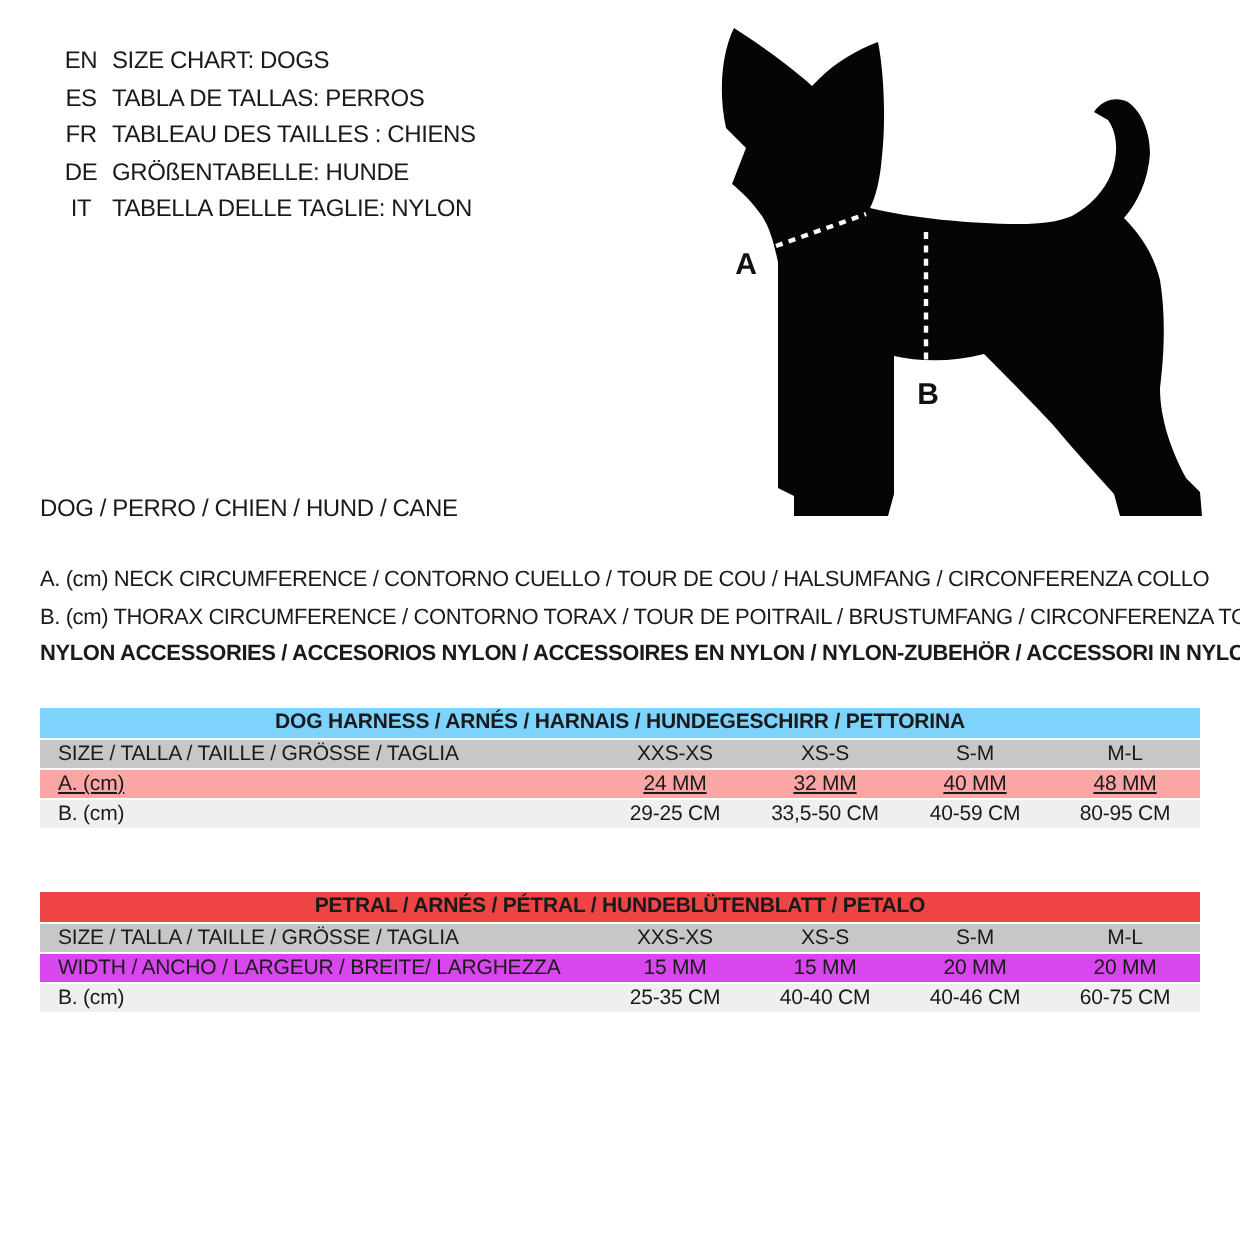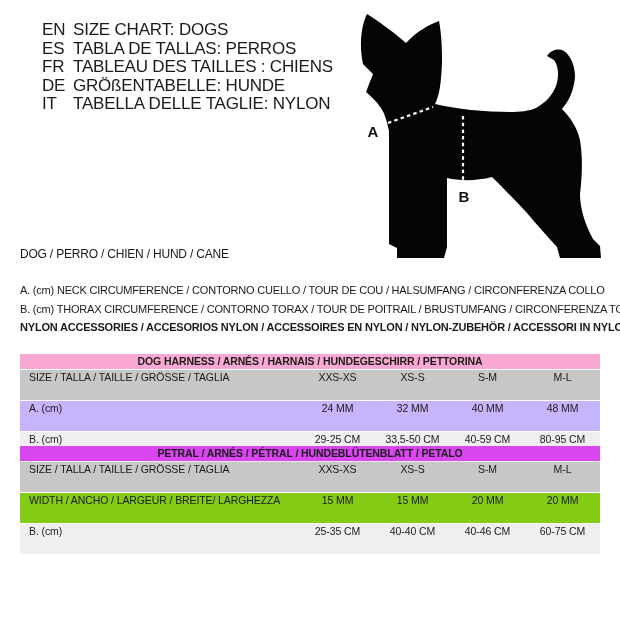--- a/index.html
+++ b/index.html
@@ -7,39 +7,39 @@
     width:620px; height:620px;
     background:#ffffff;
     font-family:"Liberation Sans", sans-serif;
     color:#1a1a1a;
     position:relative;
     overflow:hidden;
   }
   .abs { position:absolute; }
 
   
-  .langs { left:42px; top:21px; font-size:17px; line-height:18.6px; letter-spacing:-0.2px; }
+  .langs { left:25px; top:21px; font-size:12px; line-height:18.6px; letter-spacing:-0.2px;text-align:center; }
   .lang-row { display:flex; }
   .lang-code { width:31px; flex:0 0 31px; }
 
   
   .dog-svg { left:333px; top:4px; width:270px; height:260px; }
 
   
   .species { left:20px; top:247px; font-size:12px; letter-spacing:-0.2px; }
   .legend { left:20px; top:281px; font-size:11px; line-height:18.6px; letter-spacing:-0.2px; white-space:nowrap; }
   .legend .bold { font-weight:bold; font-size:11px; }
 
   
   .sizetable { left:20px; width:580px; font-size:10.5px; letter-spacing:-0.1px; }
   .t-header {
     height:15px; line-height:15px; text-align:center;
     font-weight:bold; margin-bottom:1px;
   }
-  .t-row { display:flex; height:30px; line-height:14px; margin-bottom:1px; }
+  .t-row { display:flex; height:14px; line-height:14px; margin-bottom:1px; }
   .t-label { width:280px; flex:0 0 280px; padding-left:9px; box-sizing:border-box; white-space:nowrap; }
   .t-val { width:75px; flex:0 0 75px; text-align:center; }
 </style>
 </head>
 <body>
 
 <div class="abs langs">
   <div class="lang-row">
     <span class="lang-code">EN</span>
     <span>SIZE CHART: DOGS</span>
@@ -108,54 +108,54 @@
 
 <div class="abs species">DOG / PERRO / CHIEN / HUND / CANE</div>
 
 <div class="abs legend">
   <div>A. (cm) NECK CIRCUMFERENCE / CONTORNO CUELLO / TOUR DE COU / HALSUMFANG / CIRCONFERENZA COLLO</div>
   <div>B. (cm) THORAX CIRCUMFERENCE / CONTORNO TORAX / TOUR DE POITRAIL / BRUSTUMFANG / CIRCONFERENZA TORACE</div>
   <div class="bold">NYLON ACCESSORIES / ACCESORIOS NYLON / ACCESSOIRES EN NYLON / NYLON-ZUBEHÖR / ACCESSORI IN NYLON</div>
 </div>
 
 <div class="abs sizetable" style="top:354px;">
-  <div class="t-header" style="background:#f9a8d4;">DOG HARNESS / ARNÉS / HARNAIS / HUNDEGESCHIRR / PETTORINA</div>
+  <div class="t-header" style="background:#7dd3fc;">DOG HARNESS / ARNÉS / HARNAIS / HUNDEGESCHIRR / PETTORINA</div>
   <div class="t-row" style="background:#C7C7C7;">
     <div class="t-label">SIZE / TALLA / TAILLE / GRÖSSE / TAGLIA</div>
     <div class="t-val">XXS-XS</div>
     <div class="t-val">XS-S</div>
     <div class="t-val">S-M</div>
     <div class="t-val">M-L</div>
   </div>
-  <div class="t-row" style="background:#c4b5fd;">
+  <div class="t-row" style="background:#fca5a5;text-decoration:underline;">
     <div class="t-label">A. (cm)</div>
     <div class="t-val">24 MM</div>
     <div class="t-val">32 MM</div>
     <div class="t-val">40 MM</div>
     <div class="t-val">48 MM</div>
   </div>
   <div class="t-row" style="background:#EFEFEF;">
     <div class="t-label">B. (cm)</div>
     <div class="t-val">29-25 CM</div>
     <div class="t-val">33,5-50 CM</div>
     <div class="t-val">40-59 CM</div>
     <div class="t-val">80-95 CM</div>
   </div>
 </div>
 
 <div class="abs sizetable" style="top:446px;">
-  <div class="t-header" style="background:#d946ef;">PETRAL / ARNÉS / PÉTRAL / HUNDEBLÜTENBLATT / PETALO</div>
+  <div class="t-header" style="background:#ef4444;">PETRAL / ARNÉS / PÉTRAL / HUNDEBLÜTENBLATT / PETALO</div>
   <div class="t-row" style="background:#C7C7C7;">
     <div class="t-label">SIZE / TALLA / TAILLE / GRÖSSE / TAGLIA</div>
     <div class="t-val">XXS-XS</div>
     <div class="t-val">XS-S</div>
     <div class="t-val">S-M</div>
     <div class="t-val">M-L</div>
   </div>
-  <div class="t-row" style="background:#84cc16;">
+  <div class="t-row" style="background:#d946ef;">
     <div class="t-label">WIDTH / ANCHO / LARGEUR / BREITE/ LARGHEZZA</div>
     <div class="t-val">15 MM</div>
     <div class="t-val">15 MM</div>
     <div class="t-val">20 MM</div>
     <div class="t-val">20 MM</div>
   </div>
   <div class="t-row" style="background:#EFEFEF;">
     <div class="t-label">B. (cm)</div>
     <div class="t-val">25-35 CM</div>
     <div class="t-val">40-40 CM</div>

